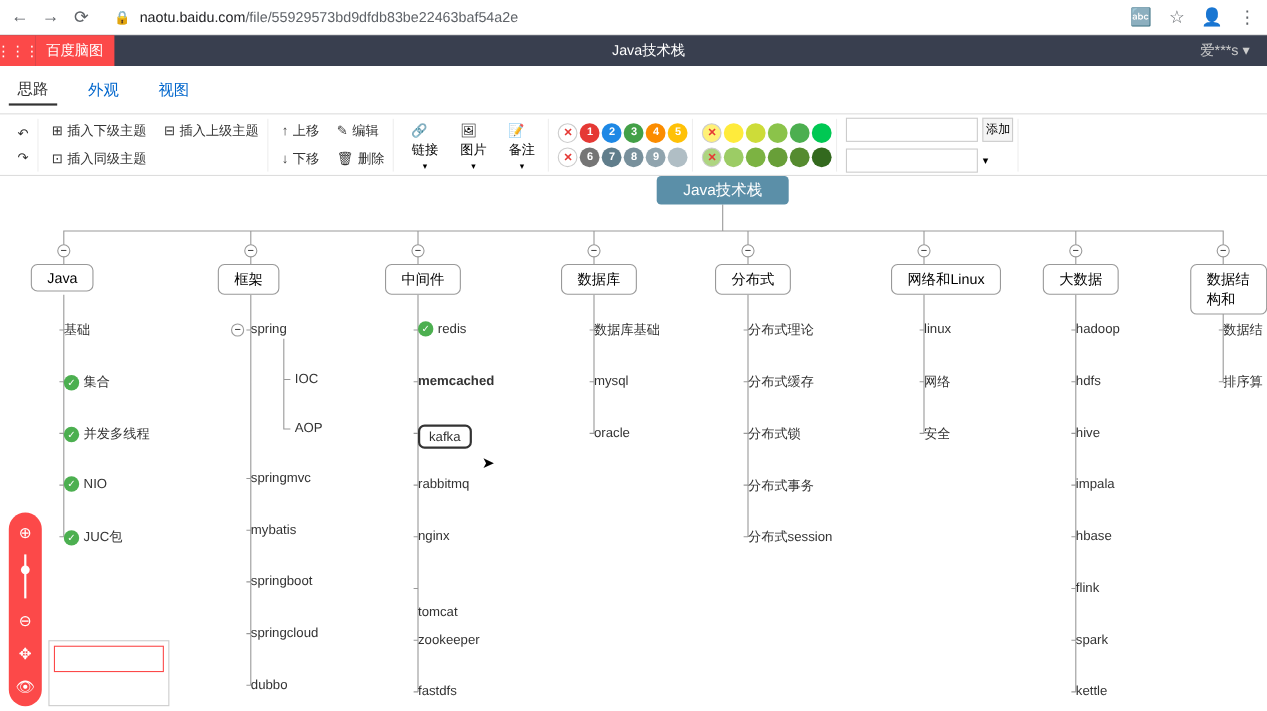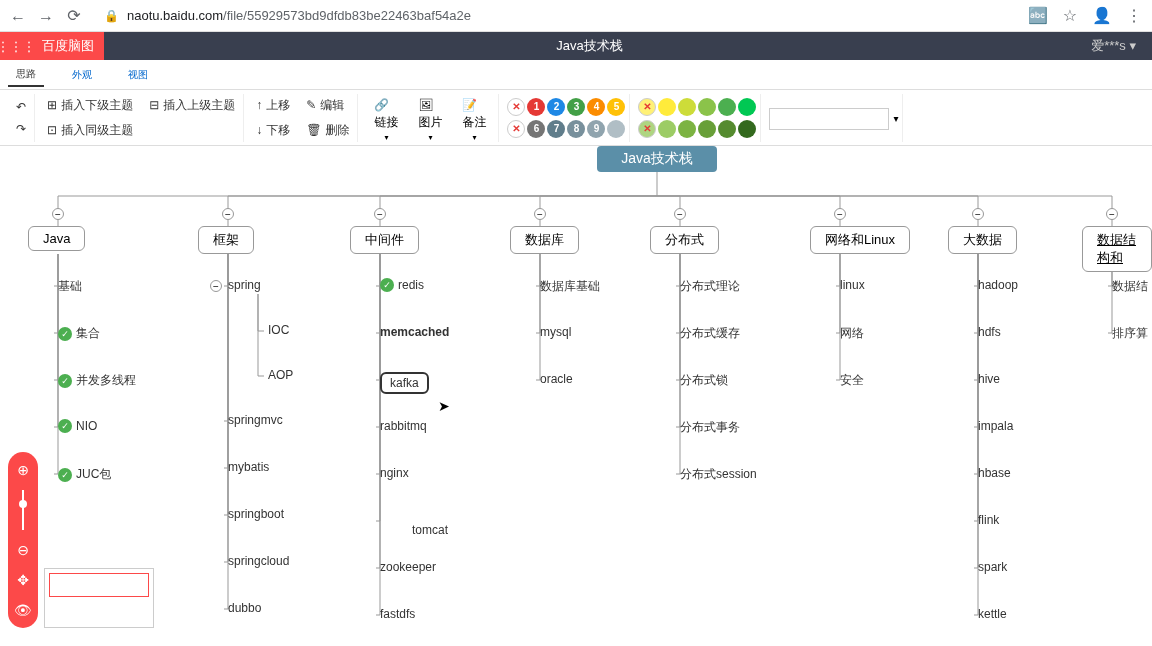--- a/index.html
+++ b/index.html
@@ -12,21 +12,21 @@
 .url-domain{color:#202124}
 .url-path{color:#5f6368}
 .browser-icons{display:flex;gap:12px;align-items:center}
 .browser-icon{width:20px;height:20px;display:flex;align-items:center;justify-content:center;color:#5f6368}
 .app-header{height:28px;background:#393f4f;display:flex;align-items:center;color:#fff;font-size:13px}
 .app-grid{width:32px;height:28px;background:#fc4949;display:flex;align-items:center;justify-content:center}
 .app-name{background:#fc4949;padding:0 10px;height:28px;display:flex;align-items:center}
 .app-status{padding:0 16px;color:#ccc;border-left:1px solid #555;height:28px;display:flex;align-items:center;margin-left:0}
 .app-title{flex:1;text-align:center;color:#fff}
 .app-user{padding:0 16px;color:#ccc}
-.tabs{height:30px;border-bottom:1px solid #ddd;display:flex;align-items:center;padding:0 8px;gap:20px;font-size:10px}
+.tabs{height:44px;border-bottom:1px solid #ddd;display:flex;align-items:center;padding:0 8px;gap:20px;font-size:14px}
 .tab{color:#0066cc;padding:4px 8px;cursor:pointer}
 .tab.active{color:#333;border-bottom:2px solid #333}
 .toolbar{height:56px;border-bottom:1px solid #ddd;display:flex;align-items:center;padding:4px 8px;gap:4px;font-size:12px}
 .tool-group{display:flex;flex-direction:column;gap:4px;padding:0 4px;border-right:1px solid #eee;height:48px;justify-content:center}
 .tool-row{display:flex;gap:8px;align-items:center}
 .tool-btn{display:flex;align-items:center;gap:4px;cursor:pointer;padding:2px 4px;color:#333}
 .tool-big{display:flex;flex-direction:column;align-items:center;gap:2px;padding:4px 8px;cursor:pointer}
 .tool-big-icon{width:24px;height:24px}
 .color-palette{display:flex;flex-direction:column;gap:4px}
 .color-row{display:flex;gap:2px}
@@ -178,20 +178,24 @@
           <div class="color-dot" style="background: rgb(174, 213, 129); border: 1px solid rgb(204, 204, 204); color: rgb(229, 57, 53);">✕</div>
           <div class="color-dot" style="background: rgb(156, 204, 101);"></div>
           <div class="color-dot" style="background: rgb(124, 179, 66);"></div>
           <div class="color-dot" style="background: rgb(104, 159, 56);"></div>
           <div class="color-dot" style="background: rgb(85, 139, 47);"></div>
           <div class="color-dot" style="background: rgb(51, 105, 30);"></div>
         </div>
     </div>
   </div>
   <div class="tool-group">
+    <div class="priority-input">
+      <input class="priority-field" style="">
+      <button class="priority-btn">添加</button>
+    </div>
     <div class="priority-input" style="margin-top:2px">
       <input class="priority-field" style="">
       <span style="font-size:10px">▾</span>
     </div>
   </div>
 </div>
 
 <div class="canvas">
   <svg class="lines" width="1152" height="500" id="svglines">
       <path d="M 657 26 L 657 50 M 657 50 L 58 50 L 58 80 M 58 108 L 58 140 M 58 140 L 54 140 M 58 108 L 58 187 M 58 187 L 54 187 M 58 108 L 58 234 M 58 234 L 54 234 M 58 108 L 58 281 M 58 281 L 54 281 M 58 108 L 58 328 M 58 328 L 54 328 M 657 50 L 228 50 L 228 80 M 228 108 L 228 140 M 228 140 L 224 140 M 258 148 L 258 185 L 264 185 M 258 148 L 258 230 L 264 230 M 228 108 L 228 275 M 228 275 L 224 275 M 228 108 L 228 322 M 228 322 L 224 322 M 228 108 L 228 369 M 228 369 L 224 369 M 228 108 L 228 416 M 228 416 L 224 416 M 228 108 L 228 463 M 228 463 L 224 463 M 657 50 L 380 50 L 380 80 M 380 108 L 380 140 M 380 140 L 376 140 M 380 108 L 380 187 M 380 187 L 376 187 M 380 108 L 380 234 M 380 234 L 376 234 M 380 108 L 380 281 M 380 281 L 376 281 M 380 108 L 380 328 M 380 328 L 376 328 M 380 108 L 380 375 M 380 375 L 376 375 M 380 108 L 380 422 M 380 422 L 376 422 M 380 108 L 380 469 M 380 469 L 376 469 M 657 50 L 540 50 L 540 80 M 540 108 L 540 140 M 540 140 L 536 140 M 540 108 L 540 187 M 540 187 L 536 187 M 540 108 L 540 234 M 540 234 L 536 234 M 657 50 L 680 50 L 680 80 M 680 108 L 680 140 M 680 140 L 676 140 M 680 108 L 680 187 M 680 187 L 676 187 M 680 108 L 680 234 M 680 234 L 676 234 M 680 108 L 680 281 M 680 281 L 676 281 M 680 108 L 680 328 M 680 328 L 676 328 M 657 50 L 840 50 L 840 80 M 840 108 L 840 140 M 840 140 L 836 140 M 840 108 L 840 187 M 840 187 L 836 187 M 840 108 L 840 234 M 840 234 L 836 234 M 657 50 L 978 50 L 978 80 M 978 108 L 978 140 M 978 140 L 974 140 M 978 108 L 978 187 M 978 187 L 974 187 M 978 108 L 978 234 M 978 234 L 974 234 M 978 108 L 978 281 M 978 281 L 974 281 M 978 108 L 978 328 M 978 328 L 974 328 M 978 108 L 978 375 M 978 375 L 974 375 M 978 108 L 978 422 M 978 422 L 974 422 M 978 108 L 978 469 M 978 469 L 974 469 M 657 50 L 1112 50 L 1112 80 M 1112 108 L 1112 140 M 1112 140 L 1108 140 M 1112 108 L 1112 187 M 1112 187 L 1108 187" stroke="#999" fill="none" stroke-width="1"></path>
@@ -253,21 +257,21 @@
       </div>
       <div class="leaf-node selected" style="left: 380px; top: 226px;">
         <span>kafka</span>
       </div>
       <div class="leaf-node" style="left: 380px; top: 273px;">
         <span>rabbitmq</span>
       </div>
       <div class="leaf-node" style="left: 380px; top: 320px;">
         <span>nginx</span>
       </div>
-      <div class="leaf-node" style="left: 380px; top: 377px; padding-left: 32px;">
+      <div class="leaf-node" style="left: 380px; top: 389px;">
         <span>tomcat</span>
       </div>
       <div class="leaf-node" style="left: 380px; top: 414px; text-align: center;">
         <span>zookeeper</span>
       </div>
       <div class="leaf-node" style="left: 380px; top: 461px;">
         <span>fastdfs</span>
       </div>
       <div class="branch-node" style="left: 510px; top: 80px;">数据库</div>
       <div class="minus" style="left: 534px; top: 62px;">−</div>
@@ -327,21 +331,21 @@
       </div>
       <div class="leaf-node" style="left: 978px; top: 367px;">
         <span>flink</span>
       </div>
       <div class="leaf-node" style="left: 978px; top: 414px;">
         <span>spark</span>
       </div>
       <div class="leaf-node" style="left: 978px; top: 461px;">
         <span>kettle</span>
       </div>
-      <div class="branch-node" style="left: 1082px; top: 80px; text-decoration: underline;">数据结构和</div>
+      <div class="branch-node" style="left: 1082px; top: 80px;">数据结构和</div>
       <div class="minus" style="left: 1106px; top: 62px;">−</div>
       <div class="leaf-node" style="left: 1112px; top: 132px;">
         <span>数据结</span>
       </div>
       <div class="leaf-node" style="left: 1112px; top: 179px;">
         <span>排序算</span>
       </div>
     </div>
   <div class="cursor">➤</div>
   <div class="zoom-panel">

